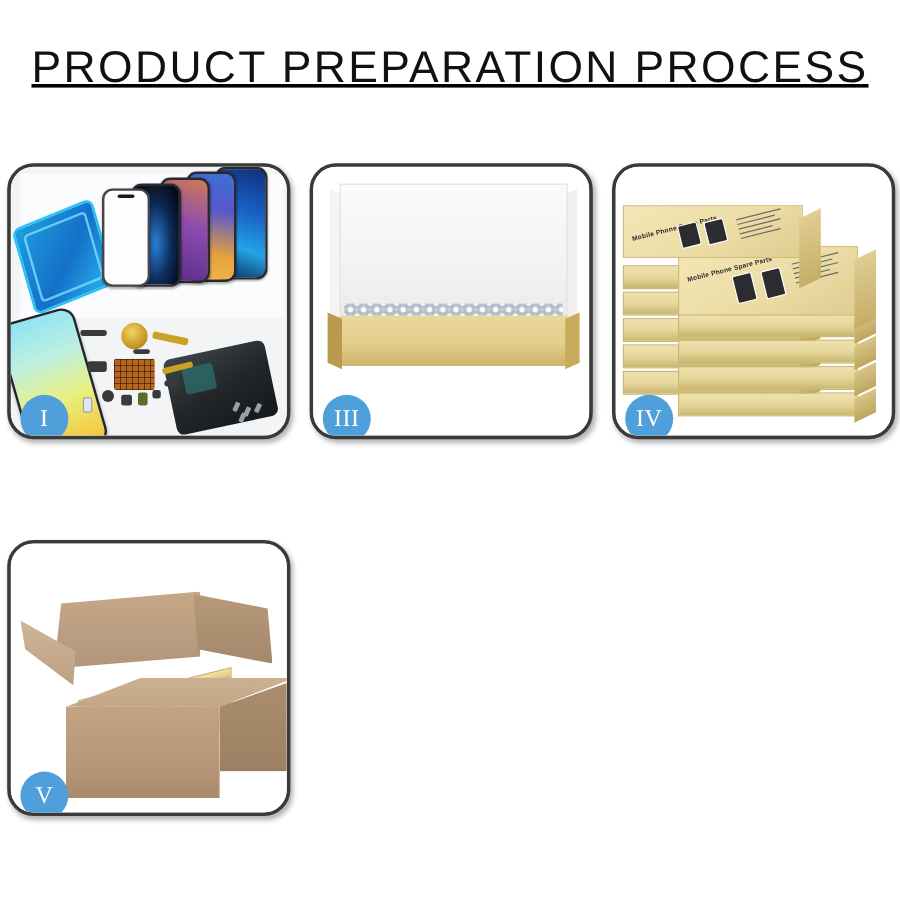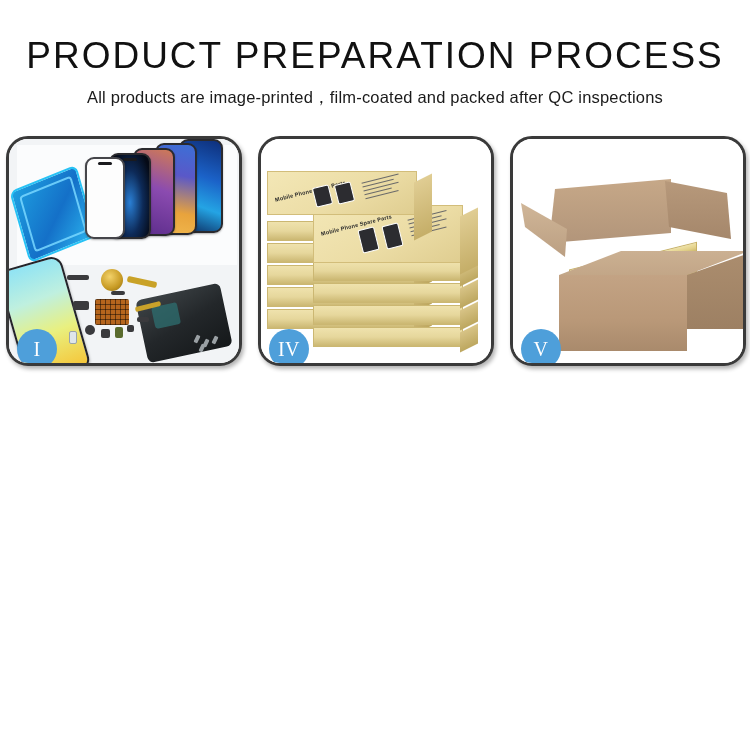--- a/index.html
+++ b/index.html
@@ -2,21 +2,21 @@
 <html><head>
 <meta charset="utf-8">
 <style>
   * { box-sizing: border-box; margin: 0; padding: 0; }
   html, body {
     width: 750px; height: 750px;
     background: #ffffff;
     font-family: "Liberation Sans", sans-serif;
     overflow: hidden;
   }
-  .page { position: relative; width: 728px; height: 750px; background: #ffffff; }
+  .page { position: relative; width: 728px; height: 750px; background: #ffffff; text-decoration: underline; }
 
   
   .header { width: 750px; padding-top: 34px; text-align: center; }
   .title {
     font-size: 37px;
     font-weight: 400;
     letter-spacing: 2.0px;
     color: #111111;
     line-height: 44px;
     white-space: nowrap;
@@ -284,21 +284,20 @@
   }
   .tab { position:absolute; width:18px; height:14px; background:rgba(0,0,0,.10); }
 </style>
 </head>
 <body>
 
 <div class="page">
 
   <div class="header">
     <div class="title">PRODUCT PREPARATION PROCESS</div>
-    <div class="subtitle">All products are image-printed，film-coated and packed after QC inspections</div>
   </div>
 
   <div class="grid">
 
     <div class="panel p1">
       <div class="scene">
         <div class="bgwhite"></div>
         <div class="adh"></div>
 
         <div class="scr scr5"></div>
@@ -333,20 +332,30 @@
           <i style="left:0;top:0;"></i>
             <i style="left:9px;top:4px;"></i>
           <i style="left:18px;top:1px;"></i>
             <i style="left:5px;top:9px;"></i>
         </div>
       </div>
       <div class="badge">I</div>
     </div>
 
 
+    <div class="panel p3">
+      <div class="scene">
+        <div class="lidleft"></div>
+        <div class="lidright"></div>
+        <div class="lidback"></div>
+        <div class="trayfill"></div>
+        <div class="boxtray"></div>
+      </div>
+      <div class="badge">III</div>
+    </div>
 
     <div class="panel p4">
       <div class="scene">
         <div class="stack">
           <div class="sbox" style="left:0;top:150px;"></div>
           <div class="sbox" style="left:0;top:128px;"></div>
           <div class="sbox" style="left:0;top:106px;"></div>
           <div class="sbox" style="left:0;top:84px;"></div>
           <div class="sbox" style="left:0;top:62px;"></div>
 

